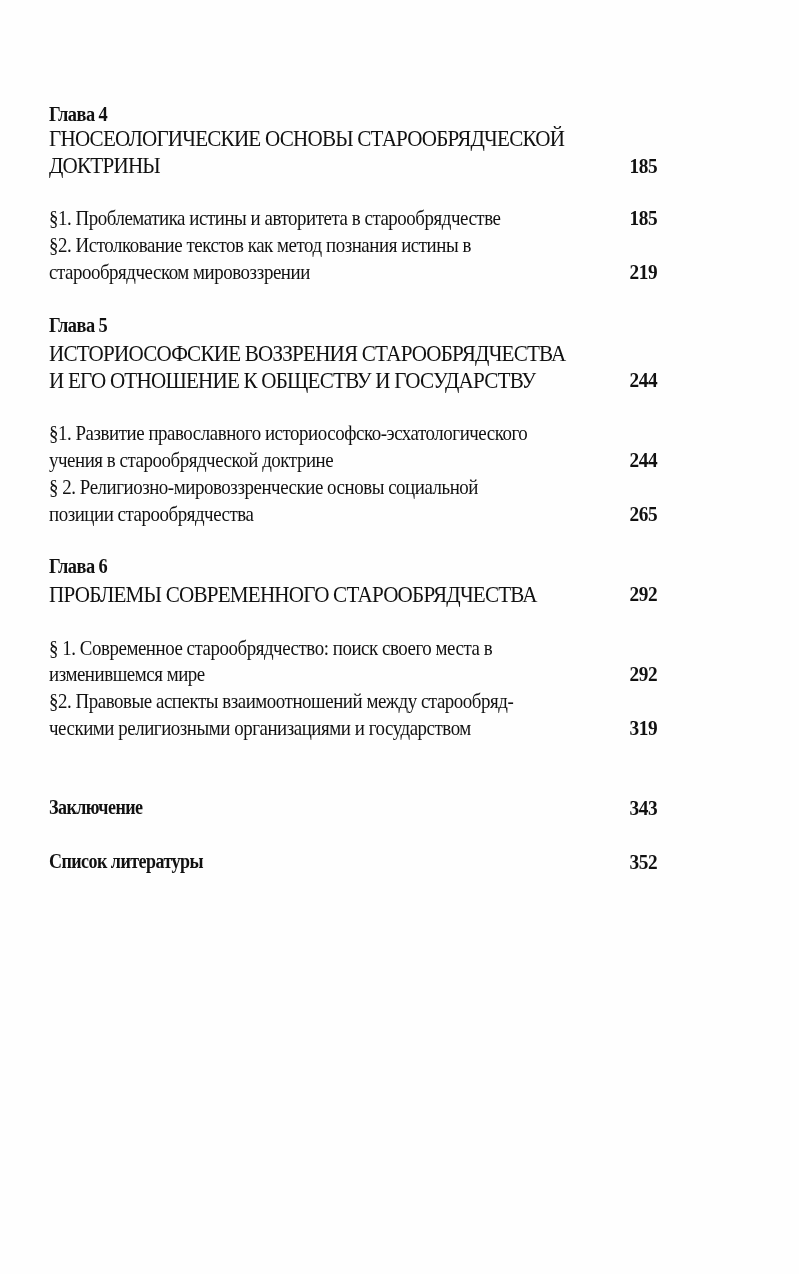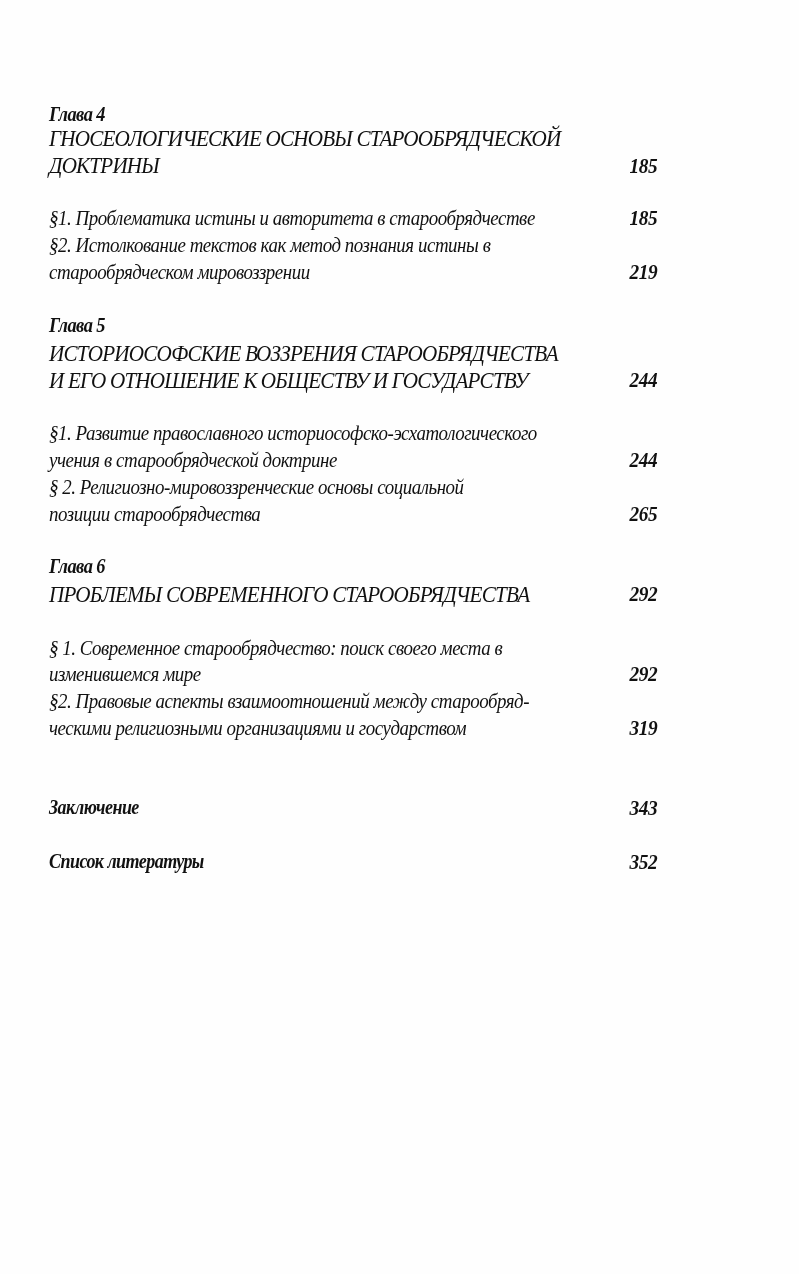--- a/index.html
+++ b/index.html
@@ -11,21 +11,21 @@
       width: 799px;
       height: 1274px;
       position: relative;
       overflow: hidden;
       font-family: "Liberation Serif", "DejaVu Serif", serif;
       color: #111111;
     }
     .page {
       position: absolute;
       left: 0; top: 0;
-      width: 696px; height: 1274px; font-style: italic;
+      width: 696px; height: 1274px;
     }
     .line {
       position: absolute;
       left: 49px;
       white-space: nowrap;
       transform-origin: left center;
     }
     .chapter-label {
       font-weight: bold;
       font-size: 20px;

